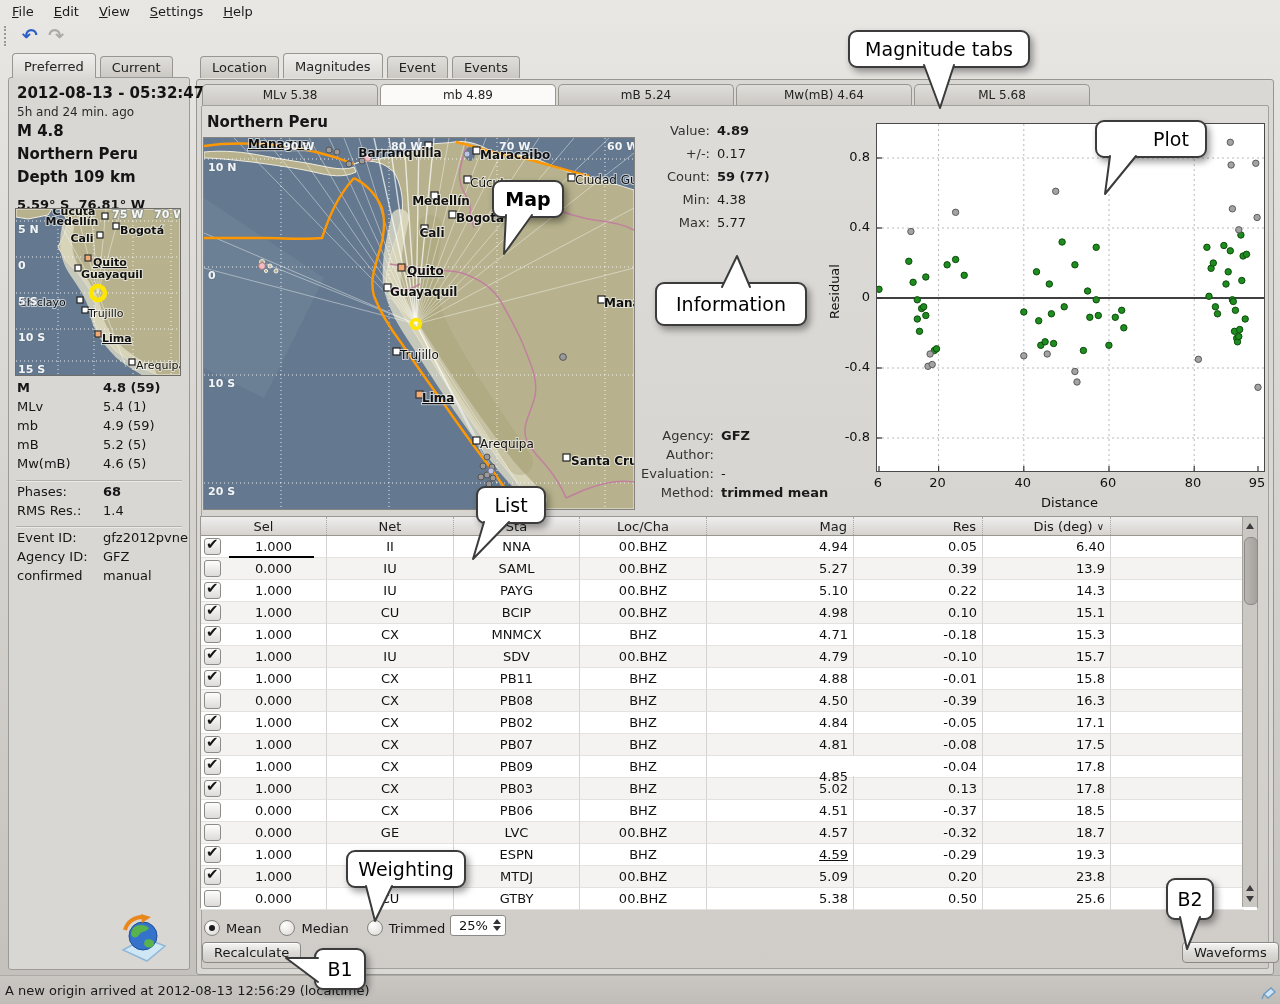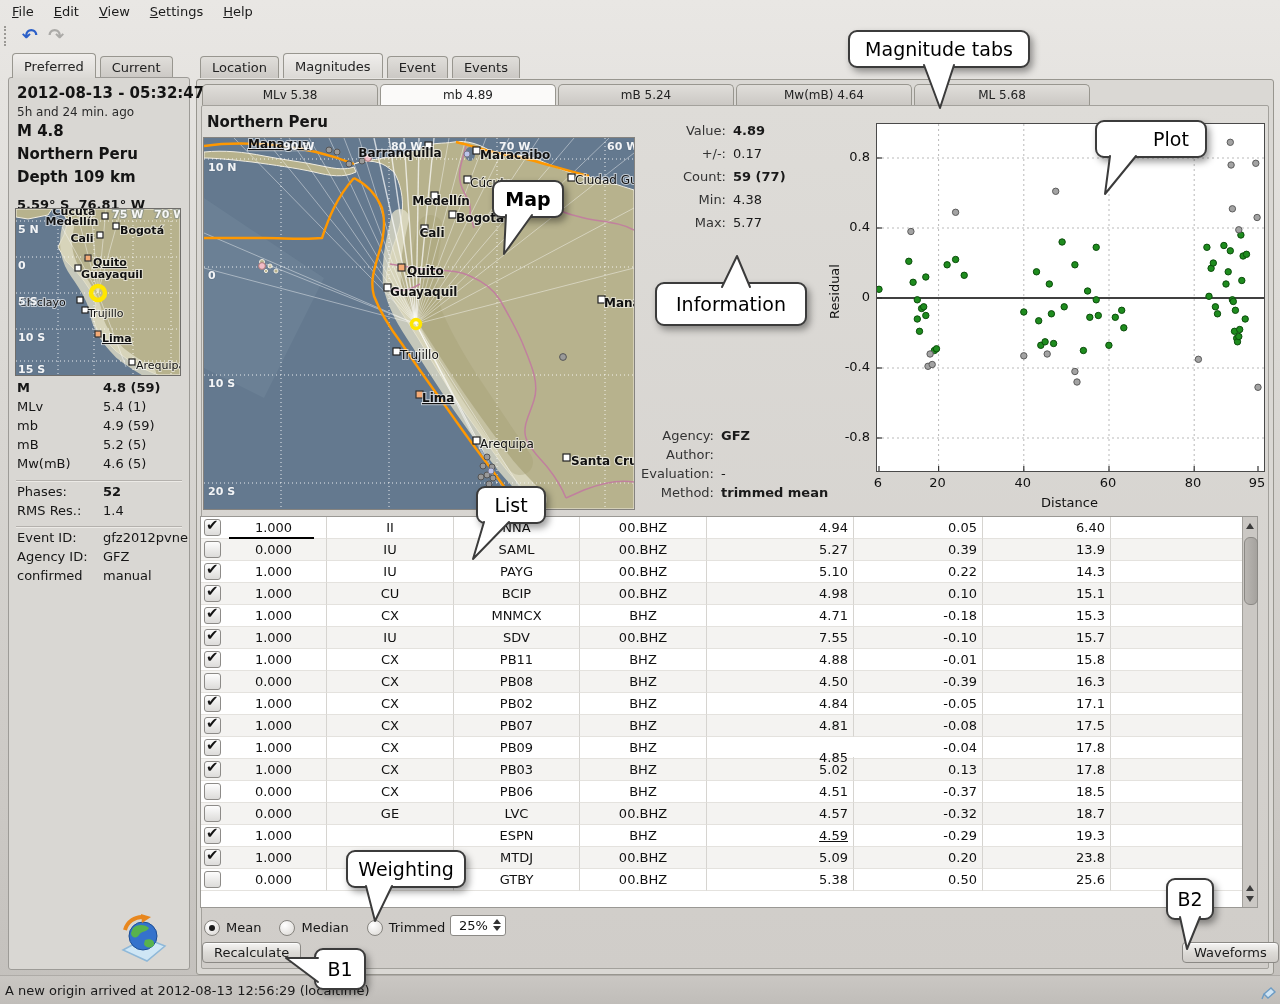--- a/index.html
+++ b/index.html
@@ -36,21 +36,21 @@
   .main-frame{position:absolute;left:196px;top:79px;width:1076px;height:894px;background:#dad8d4;
       border:1px solid #98968f;border-radius:3px;z-index:0;}
   .magtabs{position:absolute;left:202px;top:84px;display:flex;height:21px;z-index:3;}
   .magtabs .tab{width:154px;text-align:center;font-size:12px;margin-right:2px;padding:3px 10px 2px;border-radius:5px 5px 0 0;}
   .magtabs .tab.active{background:#fbfaf9;}
   .inner-frame{position:absolute;left:201px;top:105px;width:1066px;height:862px;border:1px solid #a3a19c;
       border-radius:2px;background:linear-gradient(180deg,#dedcd8,#d0cdc9);z-index:1;}
   .region-title{position:absolute;left:207px;top:113px;font-size:15px;font-weight:bold;color:#161616;z-index:2;}
   .map-wrap{position:absolute;left:203px;top:137px;width:430px;height:371px;border:1px solid #85837f;z-index:2;}
   
-  .info-items{position:absolute;left:664px;top:123px;z-index:2;}
+  .info-items{position:absolute;left:648px;top:123px;z-index:2;}
   .info-agency{position:absolute;left:640px;top:428px;z-index:2;}
   .inforow{display:flex;font-size:13px;color:#1a1a1a;margin-bottom:7px;line-height:16px;}
   .info-items .inforow{margin-bottom:7px;}
   .info-agency .inforow{margin-bottom:3px;}
   .inforow .k{text-align:right;color:#333;margin-right:7px;}
   .info-items .k{width:62px;}
   .info-agency .k{width:74px;}
   .redact{width:88px;height:12px;margin-top:2px;border-radius:2px;filter:blur(1.1px);
       background:repeating-linear-gradient(90deg,#8f8f8f 0 4px,#bdbdbd 4px 7px,#a3a3a3 7px 12px,#cecece 12px 15px);}
   
@@ -88,21 +88,21 @@
   .wv.edit::after{content:"";position:absolute;left:8px;right:12px;bottom:-4px;border-bottom:2px solid #000;}
   .vscroll{position:absolute;right:0;top:0;width:15px;height:100%;background:#cbc8c4;border-left:1px solid #a3a19c;box-sizing:border-box;}
   .sb-thumb{position:absolute;left:1px;width:12px;top:20px;height:66px;border-radius:6px;
       background:linear-gradient(90deg,#b9b6b2,#a5a29e);border:1px solid #8b8985;}
   .sb-arrow{position:absolute;left:3px;width:0;height:0;border-left:4px solid transparent;border-right:4px solid transparent;}
   .sb-up{border-bottom:6px solid #3c3c3c;}
   .sb-down{border-top:6px solid #3c3c3c;}
   
   .weight-row{position:absolute;left:204px;top:917px;height:22px;display:flex;align-items:center;
       font-size:13px;color:#161616;z-index:2;}
-  .w-opt{display:flex;align-items:flex-start;margin-right:18px;}
+  .w-opt{display:flex;align-items:center;margin-right:18px;}
   .radio{width:14px;height:14px;border-radius:50%;border:1px solid #86847f;margin-right:6px;
       background:radial-gradient(circle at 35% 30%,#ffffff,#d9d6d2);position:relative;flex:0 0 auto;}
   .radio.on::after{content:"";position:absolute;left:4px;top:4px;width:6px;height:6px;border-radius:50%;background:#1c1c1c;}
   .spin{position:absolute;left:450px;top:915px;width:56px;height:21px;background:#fff;border:1px solid #8b8985;
       border-radius:3px;font-size:13px;color:#111;display:flex;align-items:center;padding-left:8px;box-sizing:border-box;z-index:2;}
   .spin-arrows{position:absolute;right:4px;top:3px;display:flex;flex-direction:column;gap:2px;}
   .tri-up{width:0;height:0;border-left:4px solid transparent;border-right:4px solid transparent;border-bottom:5px solid #333;}
   .tri-down{width:0;height:0;border-left:4px solid transparent;border-right:4px solid transparent;border-top:5px solid #333;}
   .btn{position:absolute;height:21px;display:flex;align-items:center;padding:0 11px;font-size:13px;color:#1a1a1a;
       background:linear-gradient(#f6f5f4,#dddbd7 50%,#cfccc8);border:1px solid #8b8985;border-radius:4px;
@@ -246,21 +246,21 @@
         </div>
         <div class="kvrow">
           <span class="k">Mw(mB)</span>
           <span class="v">4.6 (5)</span>
         </div>
       </div>
     <div class="sep" style="position:absolute;left:0;right:0;top:398px;"></div>
     <div style="position:absolute;left:0;top:404px;right:0;" id="sb-stats">
         <div class="kvrow">
           <span class="k">Phases:</span>
-          <span class="v b">52</span>
+          <span class="v b">68</span>
         </div>
         <div class="kvrow">
           <span class="k">RMS Res.:</span>
           <span class="v">1.4</span>
         </div>
       </div>
     <div class="sep" style="position:absolute;left:0;right:0;top:444px;"></div>
     <div style="position:absolute;left:0;top:450px;right:0;" id="sb-ids">
         <div class="kvrow">
           <span class="k">Event ID:</span>
@@ -591,20 +591,45 @@
         <div class="xtick" style="left: 97.612px; top: 369px;">20</div>
         <div class="xtick" style="left: 182.772px; top: 369px;">40</div>
         <div class="xtick" style="left: 267.932px; top: 369px;">60</div>
         <div class="xtick" style="left: 353.092px; top: 369px;">80</div>
         <div class="xtick" style="left: 416.962px; top: 369px;">95</div>
       </div>
     <div class="xaxis-label">Distance</div>
   </div>
 
   <div class="table">
+    <div class="thead" id="thead">
+        <div class="hcell" style="width: 126px;">
+          <span>Sel</span>
+        </div>
+        <div class="hcell" style="width: 127px;">
+          <span>Net</span>
+        </div>
+        <div class="hcell" style="width: 126px;">
+          <span>Sta</span>
+        </div>
+        <div class="hcell" style="width: 127px;">
+          <span>Loc/Cha</span>
+        </div>
+        <div class="hcell num" style="width: 147px;">
+          <span>Mag</span>
+        </div>
+        <div class="hcell num" style="width: 129px;">
+          <span>Res</span>
+        </div>
+        <div class="hcell num" style="width: 128px;">
+          <span>Dis (deg)</span>
+          <span class="sortind">∨</span>
+        </div>
+        <div class="hcell" style="width: 133px; border-right: none;"></div>
+      </div>
     <div id="tbody">
         <div class="trow even">
           <div class="c csel" style="width: 126px;">
             <div class="cb on"></div>
             <div class="wv edit">1.000</div>
           </div>
           <div class="c" style="width: 127px;">II</div>
           <div class="c" style="width: 126px;">NNA</div>
           <div class="c" style="width: 127px;">00.BHZ</div>
           <div class="c num" style="width: 147px;">4.94</div>
@@ -665,21 +690,21 @@
           <div class="c" style="width: 133px; border-right: none;"></div>
         </div>
         <div class="trow odd">
           <div class="c csel" style="width: 126px;">
             <div class="cb on"></div>
             <div class="wv">1.000</div>
           </div>
           <div class="c" style="width: 127px;">IU</div>
           <div class="c" style="width: 126px;">SDV</div>
           <div class="c" style="width: 127px;">00.BHZ</div>
-          <div class="c num" style="width: 147px;">7.55</div>
+          <div class="c num" style="width: 147px;">4.79</div>
           <div class="c num" style="width: 129px;">-0.10</div>
           <div class="c num" style="width: 128px;">15.7</div>
           <div class="c" style="width: 133px; border-right: none;"></div>
         </div>
         <div class="trow even">
           <div class="c csel" style="width: 126px;">
             <div class="cb on"></div>
             <div class="wv">1.000</div>
           </div>
           <div class="c" style="width: 127px;">CX</div>

